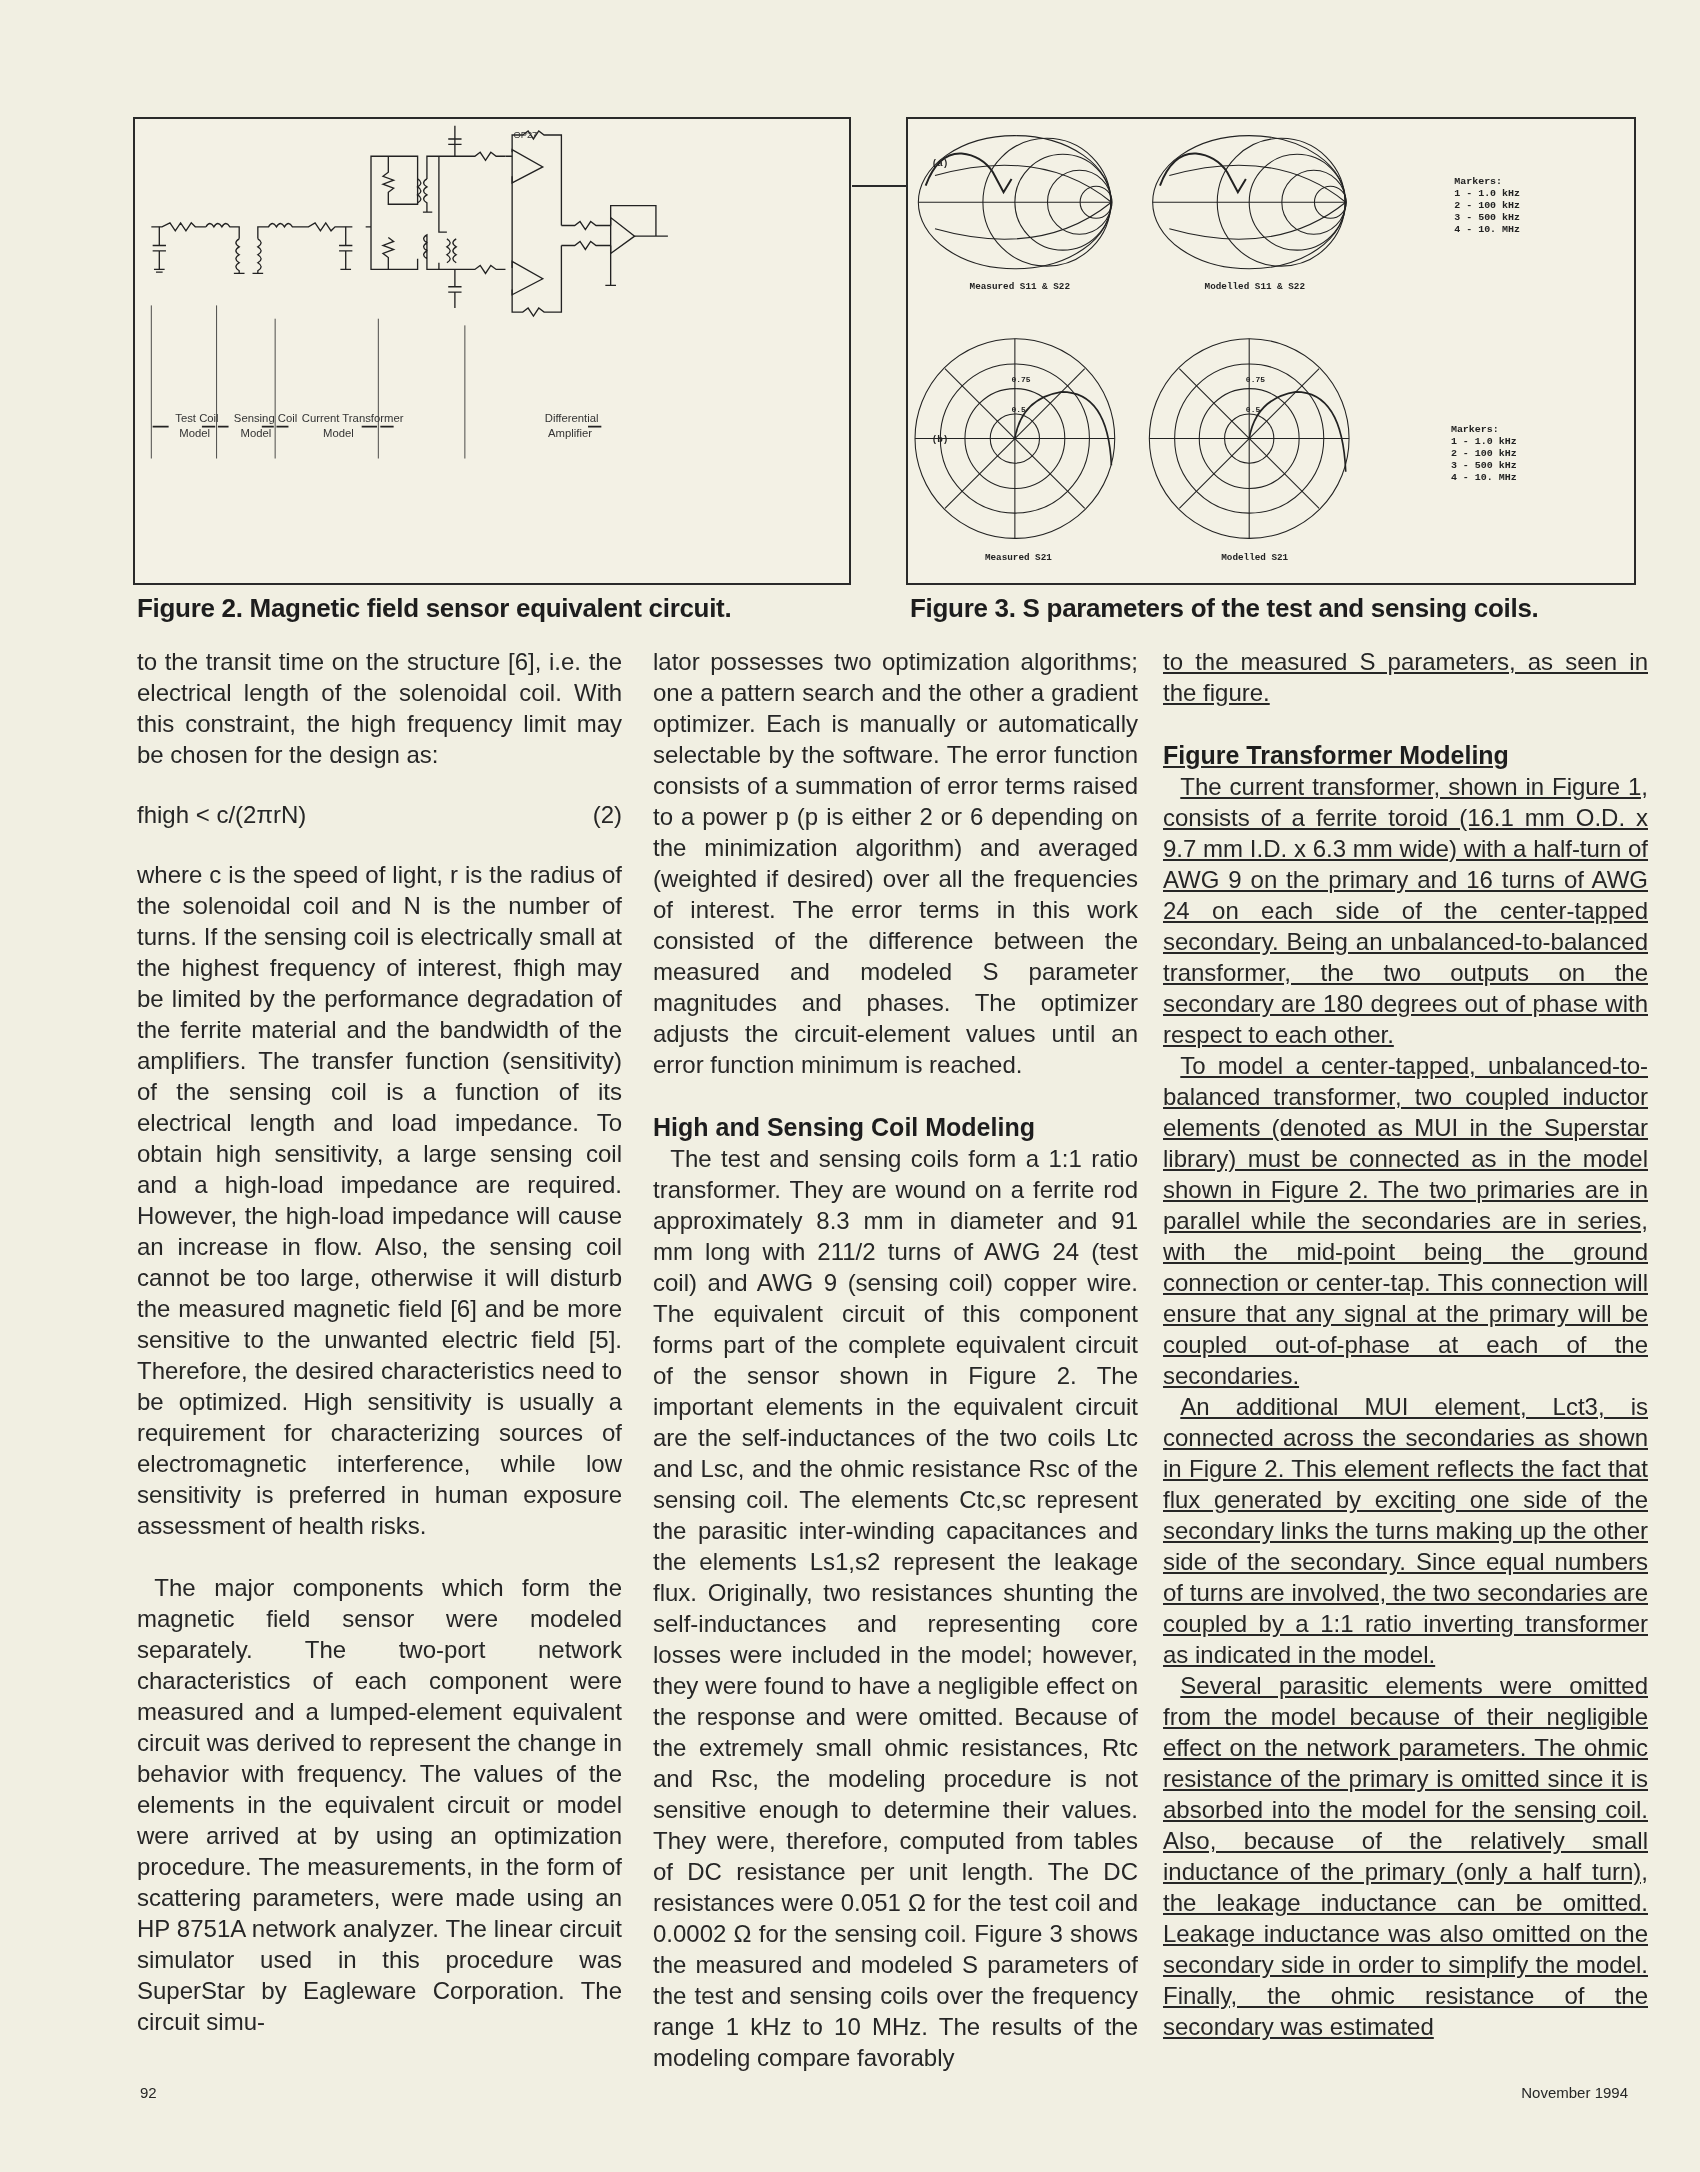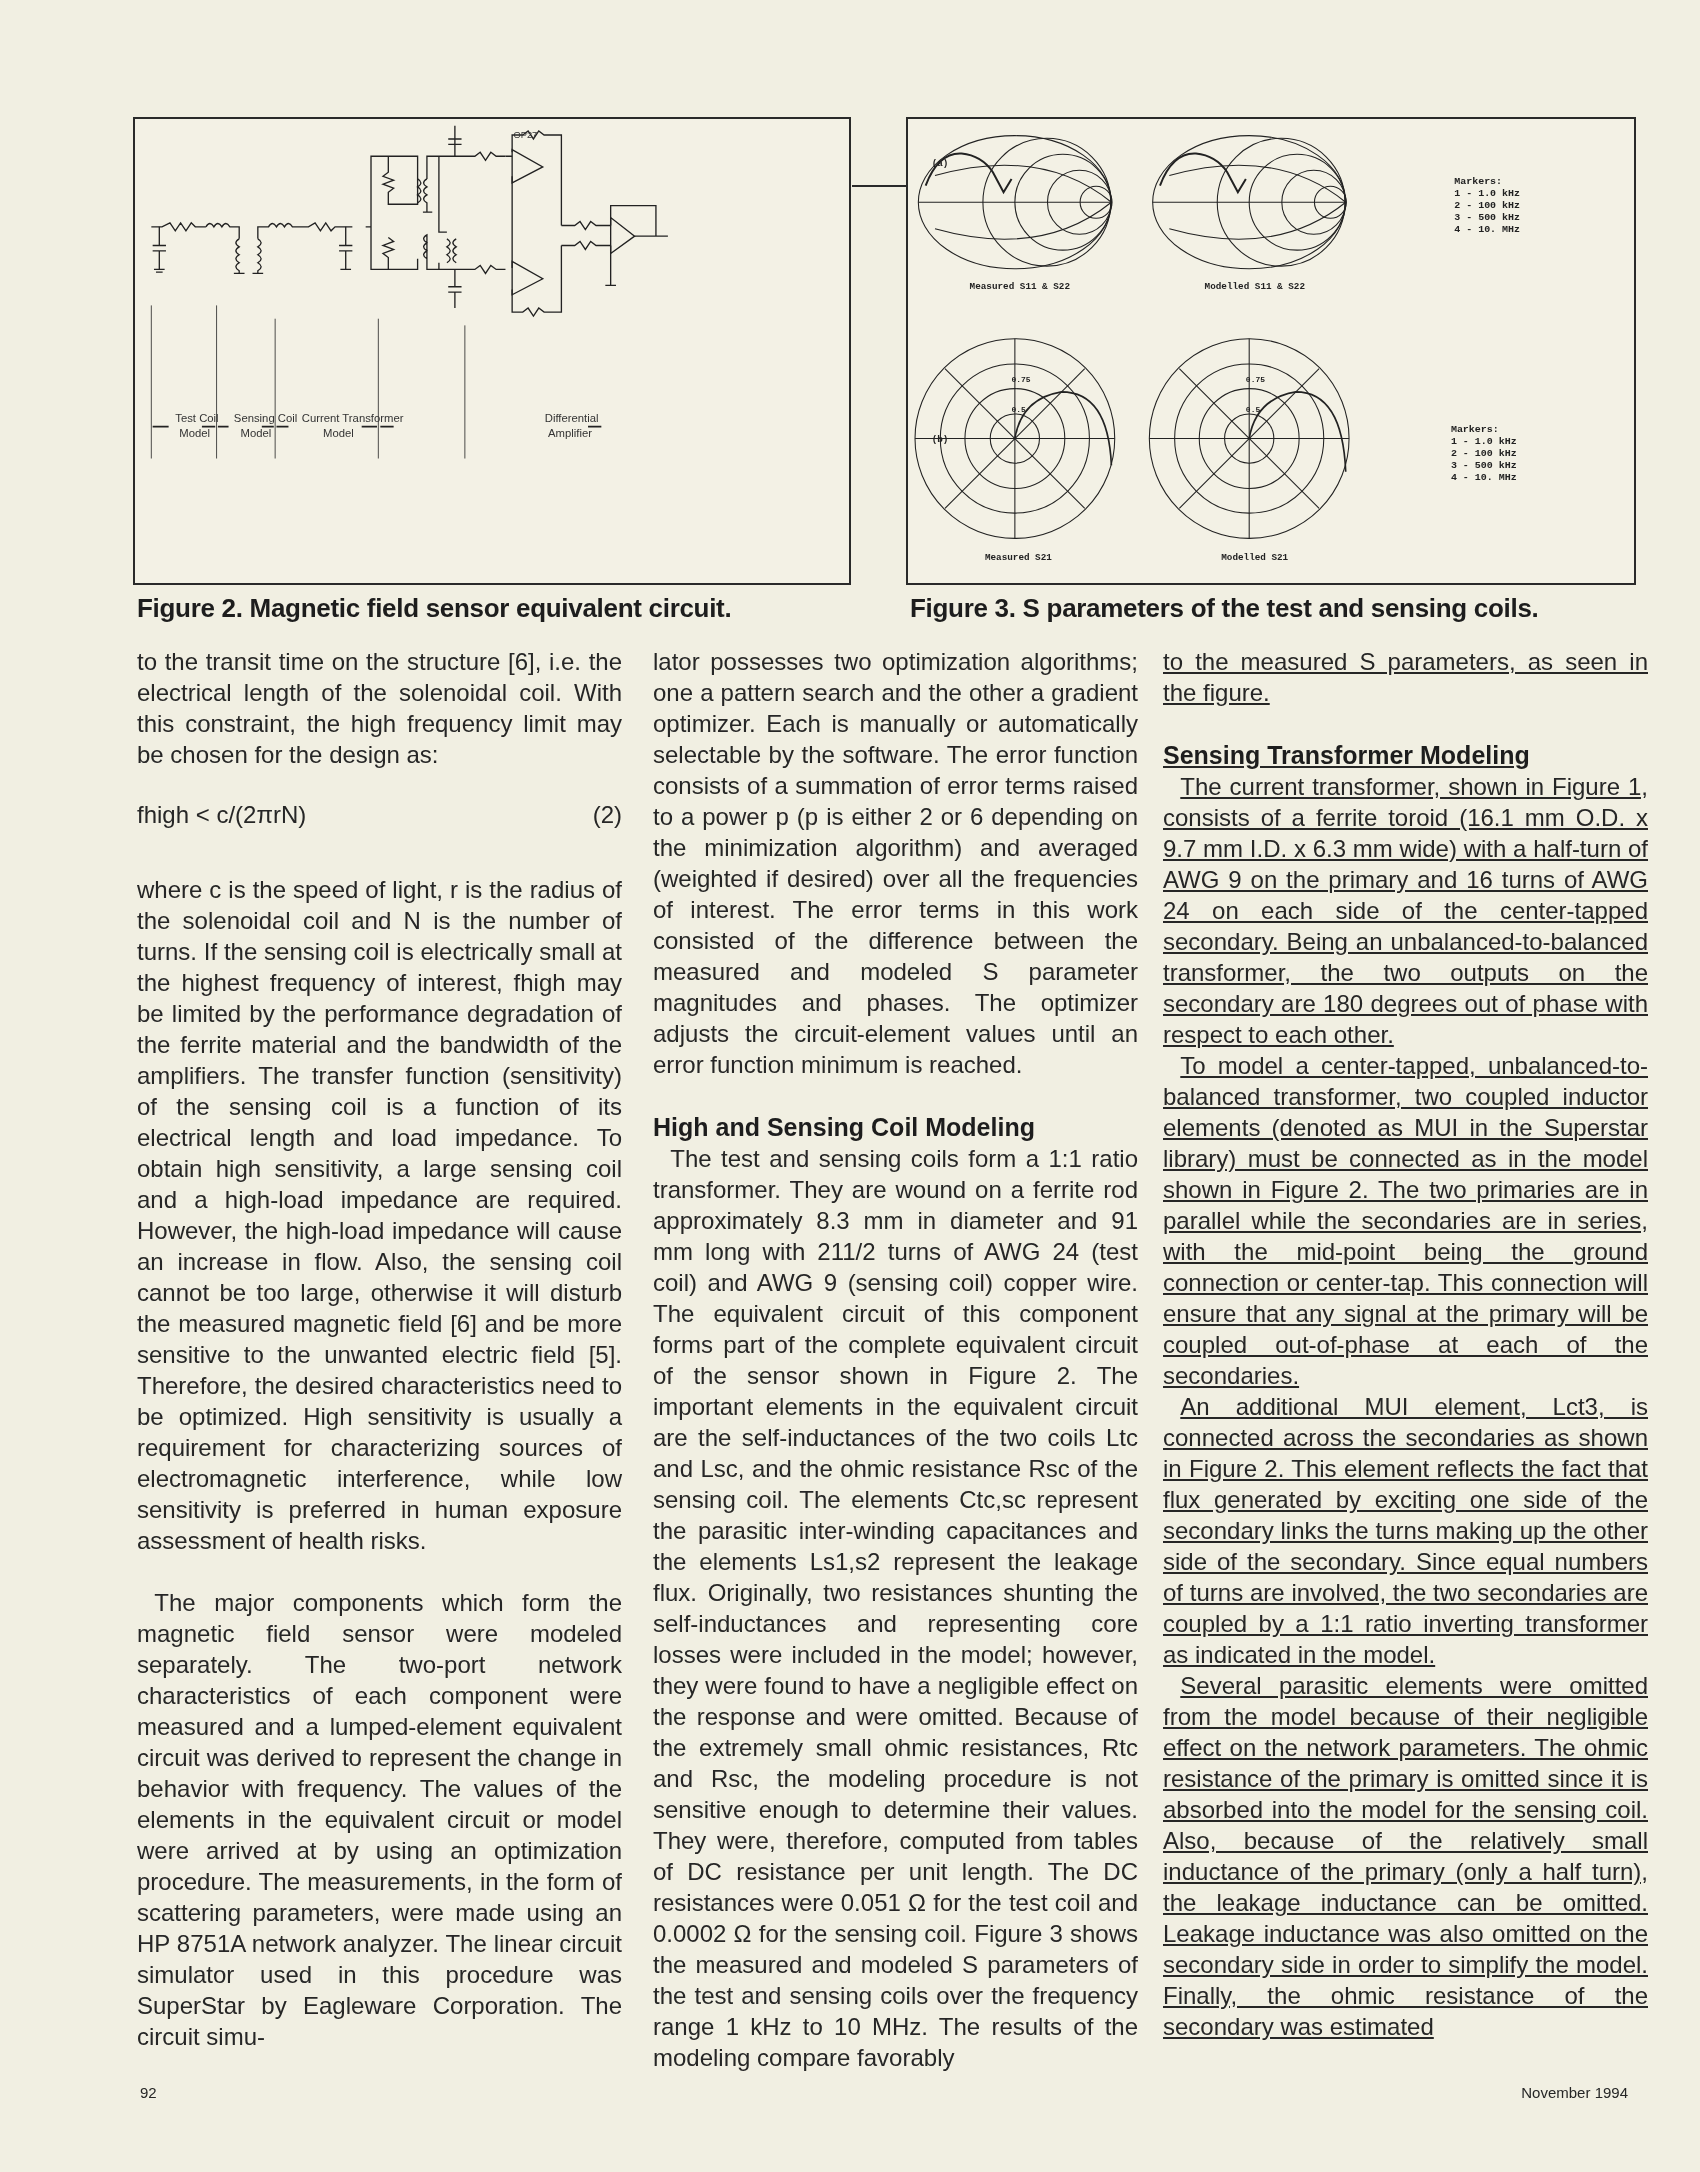--- a/index.html
+++ b/index.html
@@ -8,21 +8,21 @@
   #fig2{left:133px;top:117px;width:718px;height:468px;}
   #fig3{left:906px;top:117px;width:730px;height:468px;}
   .connector{position:absolute;left:852px;top:185px;width:55px;height:2px;background:#2a2a2a;}
   .caption{position:absolute;top:593px;font-weight:bold;font-size:26px;letter-spacing:-0.3px;color:#1d1d1d;}
   #cap2{left:137px;} #cap3{left:910px;}
   .col{position:absolute;top:646px;width:485px;font-size:24px;line-height:31px;text-align:justify;}
   #col1{left:137px;} #col2{left:653px;} #col3{left:1163px;text-decoration:underline;}
   .col p{margin:0;text-indent:0;}
   .col p.ind{text-indent:17.3px;}
   .col h3{margin:0;font-size:25px;font-weight:bold;line-height:32px;color:#1d1d1d;}
-  .col .eq{display:flex;justify-content:space-between;margin:29px 0 44px 0;}
+  .col .eq{display:flex;justify-content:space-between;margin:29px 0 29px 0;}
   .gap{height:31px;}
   .footer{position:absolute;top:2084px;font-size:15px;}
   #pgnum{left:140px;} #pgdate{right:73px;}
   svg text{font-family:"Liberation Sans",sans-serif;}
   .mono{font-family:"Liberation Mono",monospace;font-weight:bold;}
 </style>
 </head>
 <body>
 
 <div id="fig2" class="fig-box">
@@ -164,21 +164,21 @@
 <div id="col2" class="col">
   <p>lator possesses two optimization algorithms; one a pattern search and the other a gradient optimizer. Each is manually or automatically selectable by the software. The error function consists of a summation of error terms raised to a power p (p is either 2 or 6 depending on the minimization algorithm) and averaged (weighted if desired) over all the frequencies of interest. The error terms in this work consisted of the difference between the measured and modeled S parameter magnitudes and phases. The optimizer adjusts the circuit-element values until an error function minimum is reached.</p>
   <div class="gap"></div>
   <h3>High and Sensing Coil Modeling</h3>
   <p class="ind">The test and sensing coils form a 1:1 ratio transformer. They are wound on a ferrite rod approximately 8.3 mm in diameter and 91 mm long with 211/2 turns of AWG 24 (test coil) and AWG 9 (sensing coil) copper wire. The equivalent circuit of this component forms part of the complete equivalent circuit of the sensor shown in Figure 2. The important elements in the equivalent circuit are the self-inductances of the two coils Ltc and Lsc, and the ohmic resistance Rsc of the sensing coil. The elements Ctc,sc represent the parasitic inter-winding capacitances and the elements Ls1,s2 represent the leakage flux. Originally, two resistances shunting the self-inductances and representing core losses were included in the model; however, they were found to have a negligible effect on the response and were omitted. Because of the extremely small ohmic resistances, Rtc and Rsc, the modeling procedure is not sensitive enough to determine their values. They were, therefore, computed from tables of DC resistance per unit length. The DC resistances were 0.051 Ω for the test coil and 0.0002 Ω for the sensing coil. Figure 3 shows the measured and modeled S parameters of the test and sensing coils over the frequency range 1 kHz to 10 MHz. The results of the modeling compare favorably</p>
 </div>
 
 <div id="col3" class="col">
   <p>to the measured S parameters, as seen in the figure.</p>
   <div class="gap"></div>
-  <h3>Sensing Transformer Modeling</h3>
+  <h3>Figure Transformer Modeling</h3>
   <p class="ind">The current transformer, shown in Figure 1, consists of a ferrite toroid (16.1 mm O.D. x 9.7 mm I.D. x 6.3 mm wide) with a half-turn of AWG 9 on the primary and 16 turns of AWG 24 on each side of the center-tapped secondary. Being an unbalanced-to-balanced transformer, the two outputs on the secondary are 180 degrees out of phase with respect to each other.</p>
   <p class="ind">To model a center-tapped, unbalanced-to-balanced transformer, two coupled inductor elements (denoted as MUI in the Superstar library) must be connected as in the model shown in Figure 2. The two primaries are in parallel while the secondaries are in series, with the mid-point being the ground connection or center-tap. This connection will ensure that any signal at the primary will be coupled out-of-phase at each of the secondaries.</p>
   <p class="ind">An additional MUI element, Lct3, is connected across the secondaries as shown in Figure 2. This element reflects the fact that flux generated by exciting one side of the secondary links the turns making up the other side of the secondary. Since equal numbers of turns are involved, the two secondaries are coupled by a 1:1 ratio inverting transformer as indicated in the model.</p>
   <p class="ind">Several parasitic elements were omitted from the model because of their negligible effect on the network parameters. The ohmic resistance of the primary is omitted since it is absorbed into the model for the sensing coil. Also, because of the relatively small inductance of the primary (only a half turn), the leakage inductance can be omitted. Leakage inductance was also omitted on the secondary side in order to simplify the model. Finally, the ohmic resistance of the secondary was estimated</p>
 </div>
 
 <div id="pgnum" class="footer">92</div>
 <div id="pgdate" class="footer">November 1994</div>
 
 

